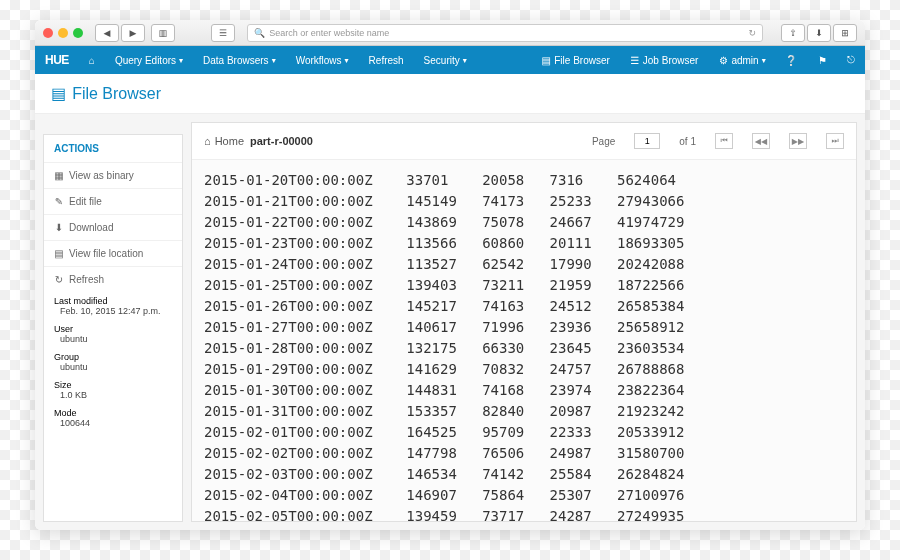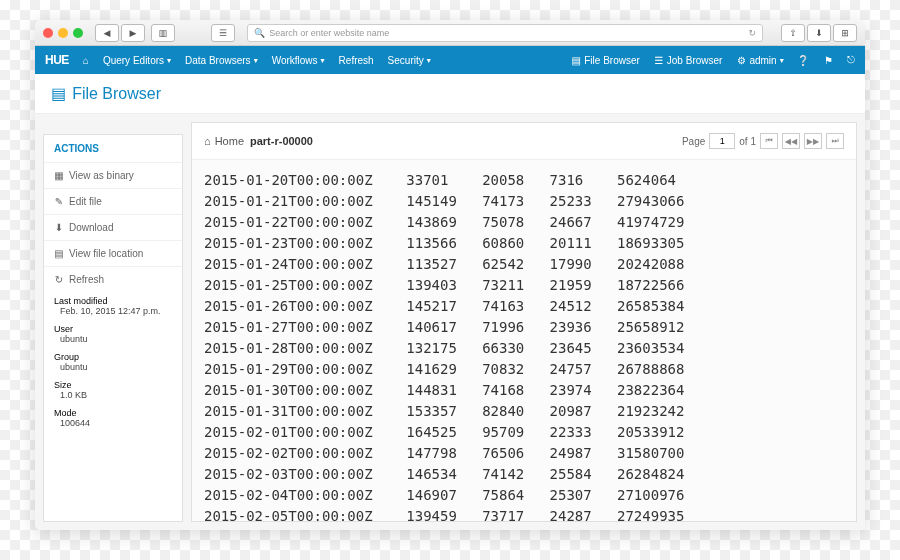--- a/index.html
+++ b/index.html
@@ -6,39 +6,39 @@
 body{background:#e8e8e8;padding:20px}
 .checker{background-image:linear-gradient(45deg,#f0f0f0 25%,transparent 25%),linear-gradient(-45deg,#f0f0f0 25%,transparent 25%),linear-gradient(45deg,transparent 75%,#f0f0f0 75%),linear-gradient(-45deg,transparent 75%,#f0f0f0 75%);background-size:20px 20px;background-position:0 0,0 10px,10px -10px,-10px 0;background-color:#fff;position:fixed;inset:0;z-index:-1}
 .window{width:830px;height:510px;background:#fff;border-radius:6px;box-shadow:0 4px 20px rgba(0,0,0,.15);overflow:hidden;margin:0 auto;display:flex;flex-direction:column}
 .titlebar{height:26px;background:linear-gradient(#f6f6f6,#e8e8e8);border-bottom:1px solid #ccc;display:flex;align-items:center;padding:0 8px;gap:6px}
 .traffic{display:flex;gap:5px}
 .dot{width:10px;height:10px;border-radius:50%}
 .red{background:#ff5f57}.yellow{background:#febc2e}.green{background:#28c840}
 .navbtn{width:24px;height:18px;border:1px solid #bbb;border-radius:3px;background:#fff;font-size:9px;display:flex;align-items:center;justify-content:center;color:#555}
 .navgroup{display:flex;gap:2px;margin-left:6px}
 .addrbar{flex:1;height:18px;border:1px solid #ccc;border-radius:3px;background:#fff;margin:0 6px;display:flex;align-items:center;padding:0 6px;font-size:9px;color:#999;gap:4px}
-.topnav{height:28px;background:#0e87c2;display:flex;align-items:center;padding:0 10px;gap:14px;font-size:10px;color:#fff}
+.topnav{height:28px;background:#0e87c2;display:flex;align-items:center;padding:0 10px;gap:20px;font-size:10px;color:#fff}
 .logo{font-weight:bold;font-size:12px;letter-spacing:-.5px}
 .menuitem{display:flex;align-items:center;gap:3px;cursor:pointer}
 .spacer{flex:1}
 .chev{font-size:8px}
 .pagetitle{padding:10px 16px;font-size:16px;color:#0e87c2;display:flex;align-items:center;gap:6px;border-bottom:1px solid #eee}
 .main{flex:1;display:flex;background:#f5f5f5;overflow:hidden}
 .sidebar{width:140px;background:#fff;border:1px solid #e0e0e0;margin:20px 0 8px 8px;font-size:10px}
 .sidehdr{padding:8px 10px;color:#0e87c2;font-weight:bold;font-size:10px}
 .sideitem{padding:7px 10px;color:#666;border-top:1px solid #f0f0f0;display:flex;align-items:center;gap:5px;cursor:pointer}
 .infolbl{padding:4px 10px 0;font-weight:normal;font-size:9px}
 .infoval{padding:0 10px 4px 16px;font-size:9px;color:#444}
 .content{flex:1;margin:8px;background:#fff;border:1px solid #e0e0e0;display:flex;flex-direction:column;overflow:hidden}
 .breadcrumb{padding:10px 12px;display:flex;align-items:center;gap:6px;font-size:11px;border-bottom:1px solid #eee}
 .bc-home{color:#555;display:flex;align-items:center;gap:4px}
 .bc-link{color:#0e87c2}
 .bc-sep{color:#ccc}
 .bc-cur{color:#333;font-weight:bold}
-.pager{margin-left:auto;display:flex;align-items:center;gap:4px;font-size:10px;color:#666}
+.pager{margin-left:auto;display:flex;align-items:center;gap:19px;font-size:10px;color:#666}
 .pginput{width:26px;height:16px;border:1px solid #ccc;text-align:center;font-size:9px}
 .pgbtn{width:18px;height:16px;border:1px solid #ccc;background:#fff;font-size:8px;display:flex;align-items:center;justify-content:center;color:#888}
 .filedata{flex:1;padding:10px 12px;font-family:Menlo,Consolas,monospace;font-size:14px;line-height:1.5;color:#333;overflow:auto;white-space:pre;background:#fbfbfb}
 .ico{width:10px;display:inline-block;text-align:center}
 </style>
 </head>
 <body>
 <div class="checker"></div>
 
 <div class="window">

